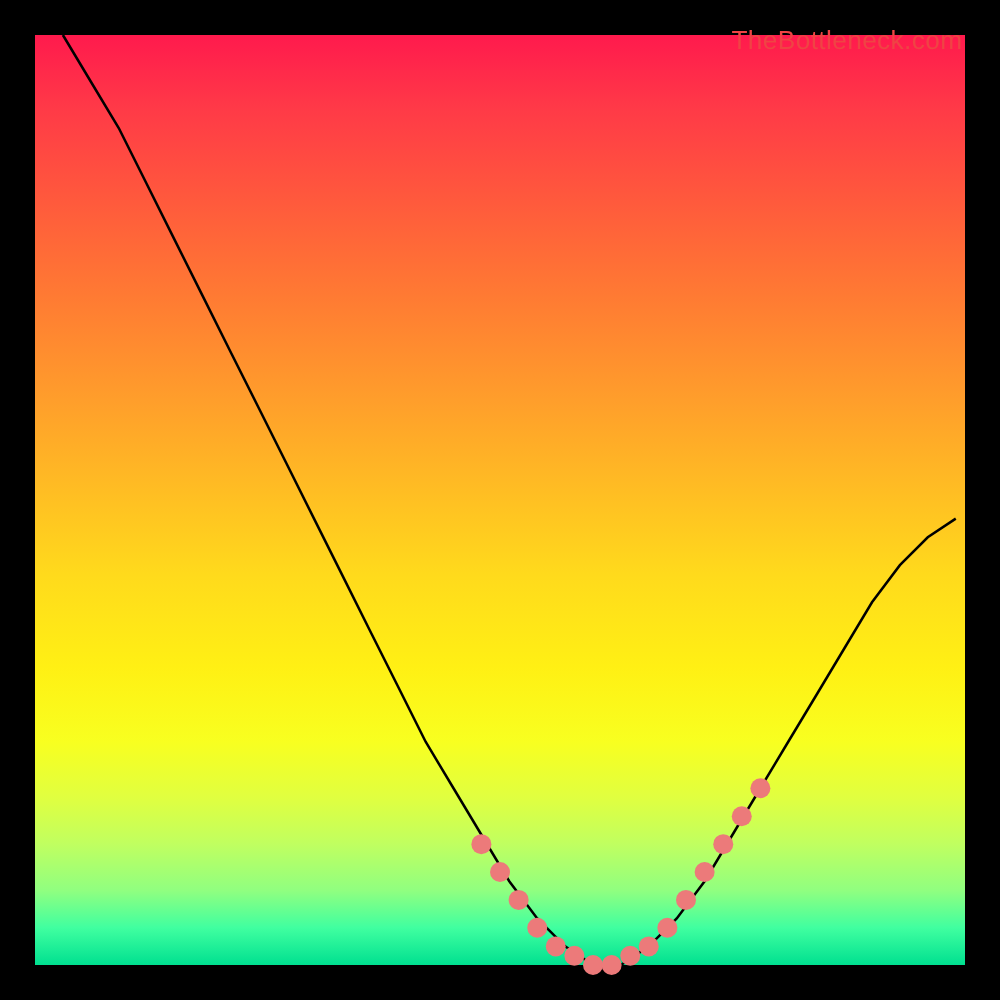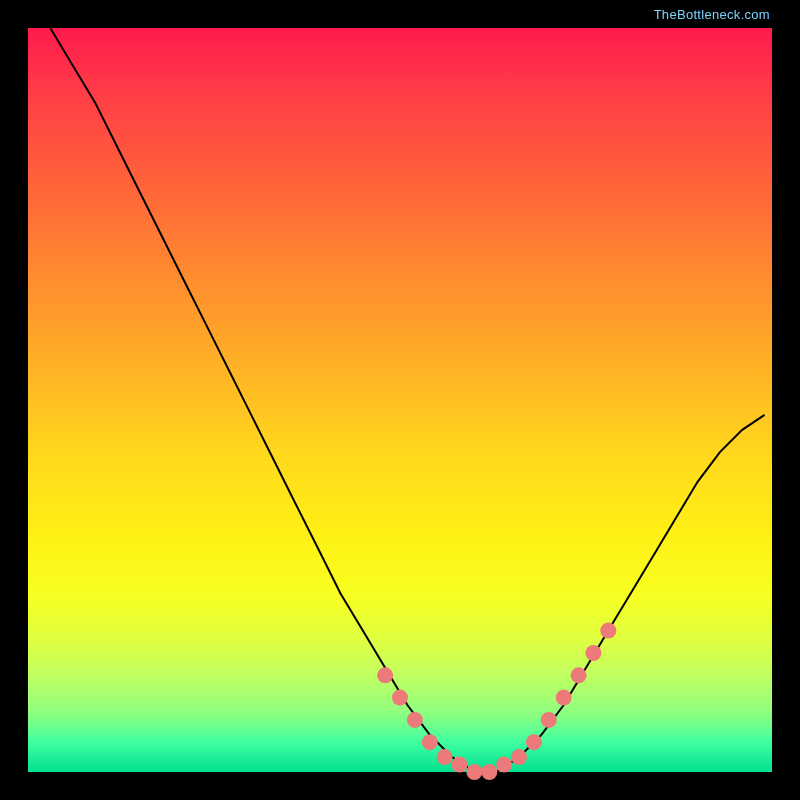--- a/index.html
+++ b/index.html
@@ -29,24 +29,24 @@
       #f8ff20 76%,
       #e0ff40 82%,
       #c0ff60 87%,
       #90ff80 92%,
       #40ffa0 96%,
       #00e090 100%
     );
   }
   .watermark {
     position: absolute;
-    top: 7px;
+    top: 21px;
     right: 30px;
-    color: #7dd3fc;
-    font-size: 13px;
+    color: #ef4444;
+    font-size: 21px;
     font-weight: 500;
     letter-spacing: 0.3px;
   }
   svg.overlay {
     position: absolute;
     left: 28px;
     top: 28px;
     width: 744px;
     height: 744px;
     overflow: visible;

